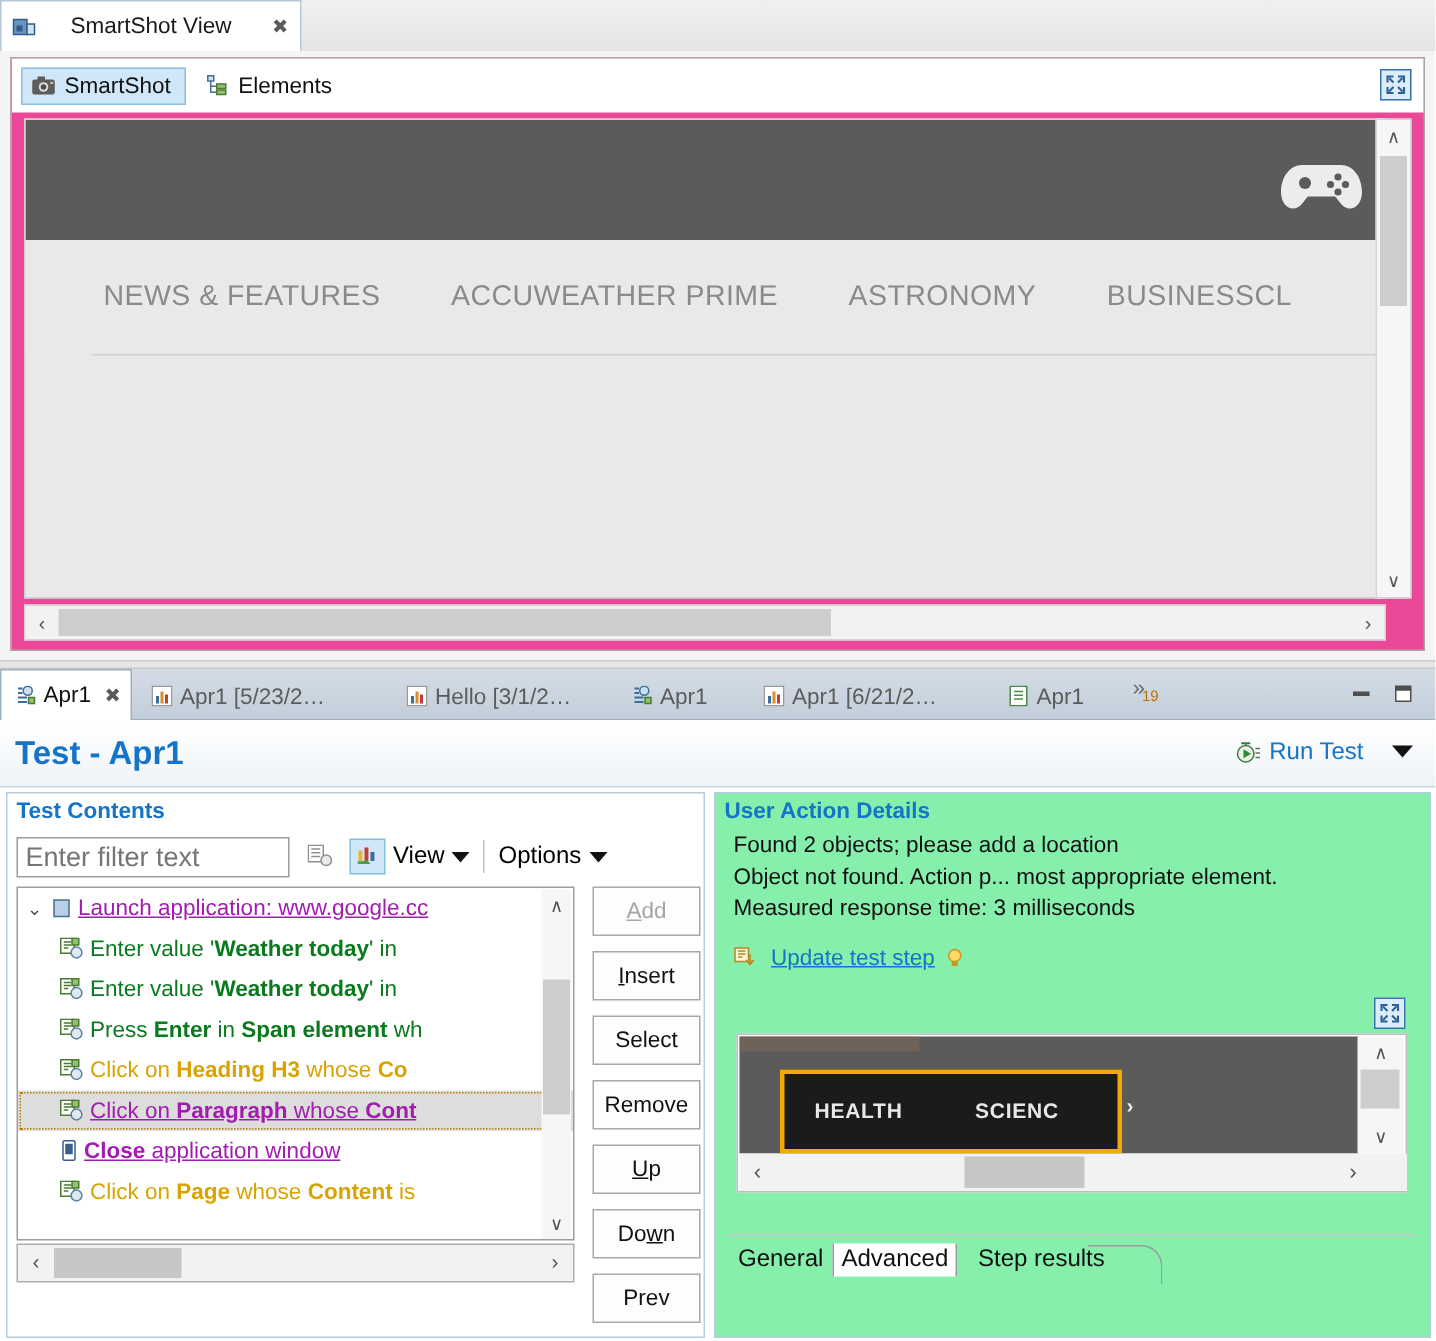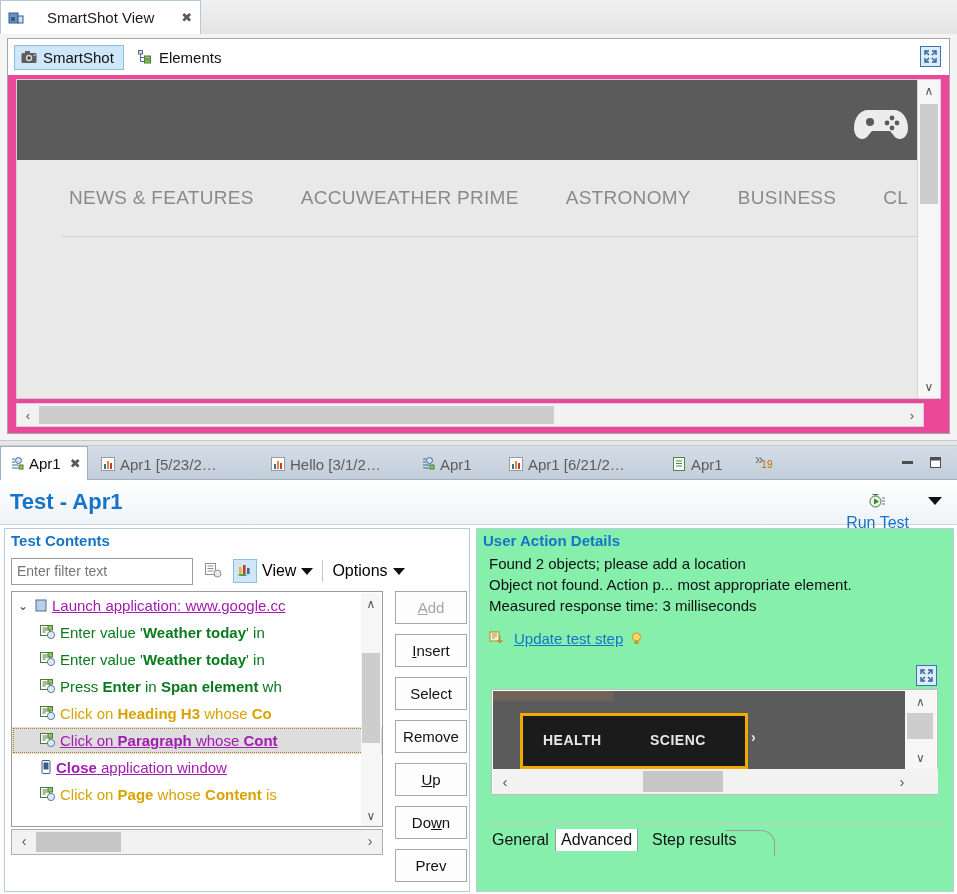--- a/index.html
+++ b/index.html
@@ -67,31 +67,31 @@
   .ed-tab.active { background:#ffffff; color:#111; top:0; height:34px;
       border-left:1px solid #9fb0c0; border-right:1px solid #9fb0c0; border-top:1px solid #9fb0c0; }
   .ed-overflow { position:absolute; top:4px; font-size:15px; color:#6b6b6b; }
   .ed-overflow .cnt { font-size:10px; color:#c07000; position:relative; top:4px; left:-2px; }
   .win-btn { position:absolute; top:10px; width:15px; height:13px; }
 
   .ed-title-bar { position:absolute; left:0; top:35px; width:957px; height:44px;
      background: linear-gradient(to bottom,#ffffff,#eef3f8); border-bottom:1px solid #c8d6e2; }
   .ed-title { position:absolute; left:10px; top:8px; font-size:22px; font-weight:bold; color:#1574c8; }
   .run-test { position:absolute; right:48px; top:12px; display:flex; align-items:center; gap:5px;
-     font-size:16px; color:#1574c8;flex-direction:column; }
+     font-size:16px; color:#1574c8; }
   .run-caret { position:absolute; right:15px; top:16px; width:0;height:0;
      border-left:7px solid transparent;border-right:7px solid transparent;border-top:8px solid #111; }
 
   
   .lpane { position:absolute; left:4px; top:82px; width:466px; height:364px; background:#ffffff;
      border:1px solid #b9ccdd; }
   .pane-head { position:absolute; left:6px; top:3px; font-size:15px; font-weight:bold; color:#1574c8; }
   .filter-row { position:absolute; left:6px; top:27px; width:450px; height:30px; display:flex; align-items:center; gap:9px; }
   .filter-input { width:182px; height:27px; border:1px solid #9d9d9d; background:#fff; padding:12px 5px;
-     font-size:14px; color:#14532d; font-family:"Liberation Sans", sans-serif; }
+     font-size:18px; color:#14532d; font-family:"Liberation Sans", sans-serif; }
   .tb-icon { width:22px; height:22px; display:flex; align-items:center; justify-content:center; }
   .view-btn { display:flex; align-items:center; gap:5px; font-size:16px; }
   .view-btn .sel { background:#cfe7f8; border:1px solid #8bbfe0; width:24px;height:24px;
      display:flex;align-items:center;justify-content:center; }
   .caret-sm { width:0;height:0;border-left:6px solid transparent;border-right:6px solid transparent;border-top:7px solid #111; }
   .vsep { width:1px; height:22px; background:#c4c4c4; }
 
   .tree { position:absolute; left:6px; top:62px; width:372px; height:236px; background:#ffffff; border:1px solid #9d9d9d; overflow:hidden; }
   .tree-row { height:27px; display:flex; align-items:center; gap:4px; padding-left:4px; white-space:nowrap; font-size:15px; }
   .tree-row.indent1 { padding-left:28px; }
@@ -207,21 +207,21 @@
               <circle cx="44" cy="19" r="2.4" fill="#5b5b5b"></circle>
               <circle cx="34" cy="19" r="2.4" fill="#5b5b5b"></circle>
               <circle cx="39" cy="24" r="2.4" fill="#5b5b5b"></circle>
             </svg>
           </div>
         </div>
         <div class="ss-nav">
           <span style="margin-right:47px">NEWS &amp; FEATURES</span>
           <span style="margin-right:47px">ACCUWEATHER PRIME</span>
           <span style="margin-right:47px">ASTRONOMY</span>
-          <span style="margin-right:47px">BUSINESS</span>
+          <span style="">BUSINESS</span>
           <span>CL</span>
         </div>
         <div class="ss-rule"></div>
       </div>
 
       <div class="vscroll">
         <div class="arrow">∧</div>
         <div class="thumb"></div>
         <div class="arrow down">∨</div>
       </div>

